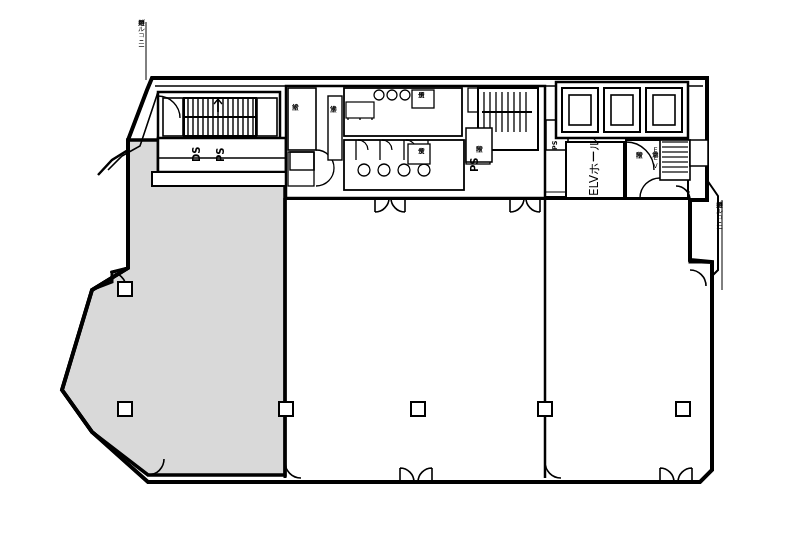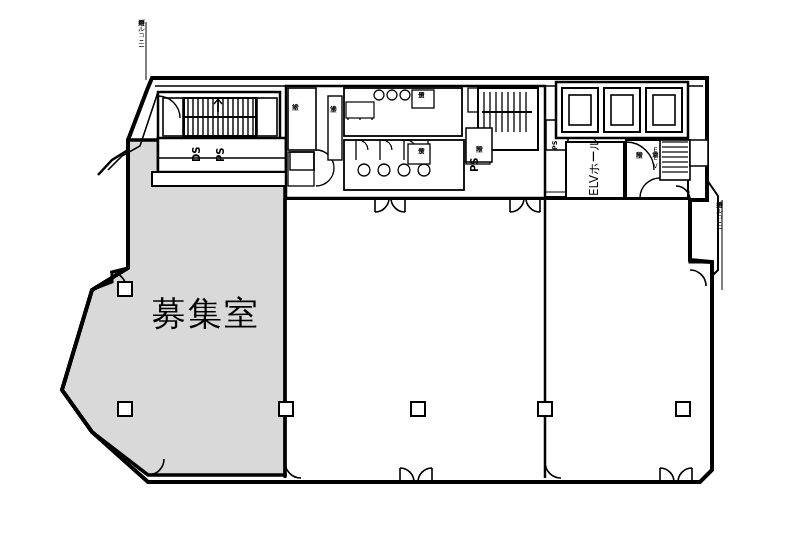--- a/index.html
+++ b/index.html
@@ -250,21 +250,20 @@
       <rect x="538" y="402" width="14" height="14" fill="#ffffff" stroke="#000000" stroke-width="2"></rect>
       <rect x="676" y="402" width="14" height="14" fill="#ffffff" stroke="#000000" stroke-width="2"></rect>
     </g>
 
     <path d="M146,22 L146,80" fill="none" stroke="#000000" stroke-width="1"></path>
 
     <path d="M722,200 L722,290" fill="none" stroke="#000000" stroke-width="1"></path>
 
   </svg>
 
-  <div class="lbl main-label" style="left:152px; top:296px;">募集室</div>
 
   <div class="lbl vert xtiny" style="left:138px; top:14px; height:112px;">避難用バルコニー</div>
 
   <div class="lbl vert xtiny" style="left:716px; top:196px; height:106px;">避難用バルコニー</div>
 
   <div class="lbl small bold rot90" style="left:192px; top:162px;">DS</div>
 
   <div class="lbl small bold rot90" style="left:216px; top:162px;">PS</div>
 
   <div class="lbl small bold rot90" style="left:470px; top:172px;">PS</div>

